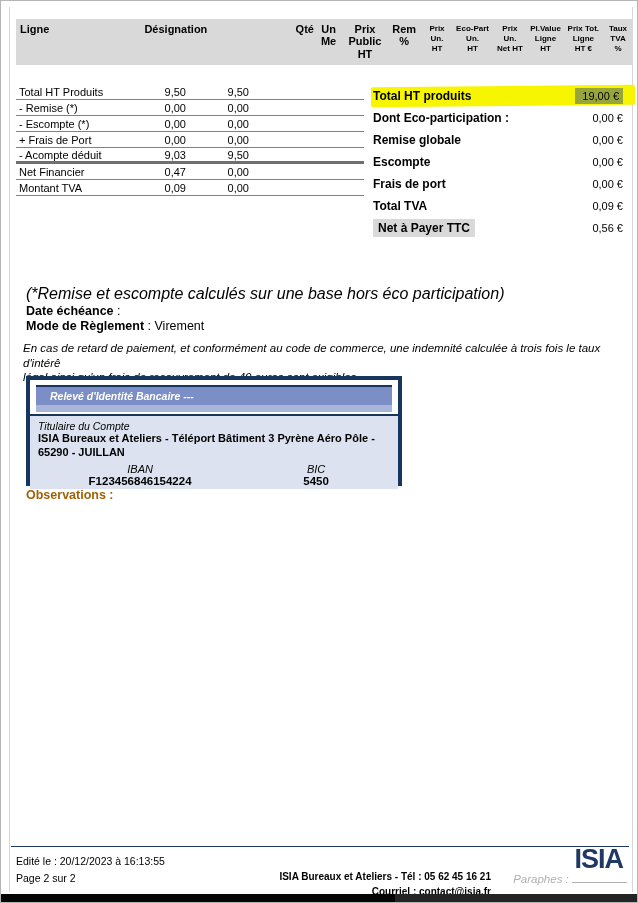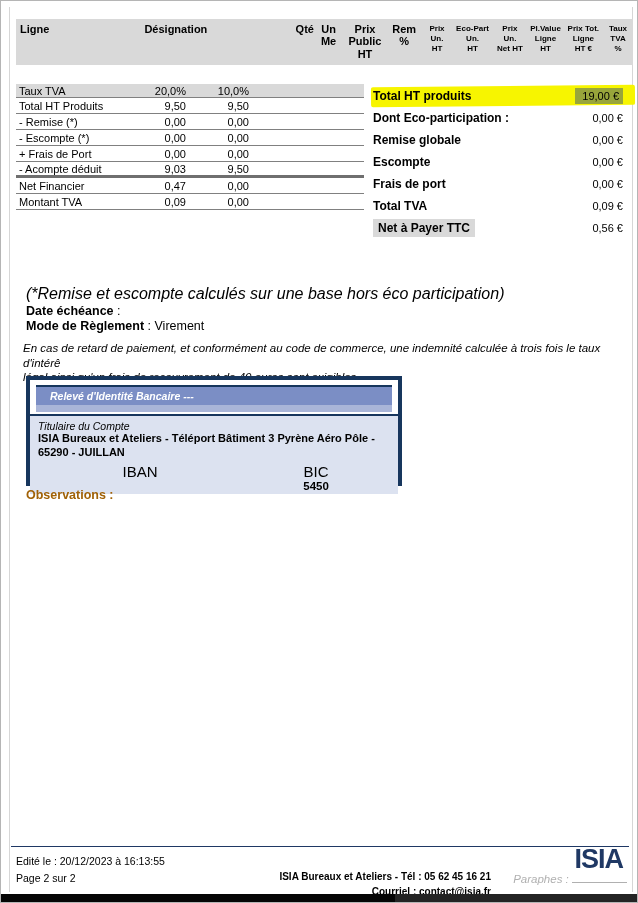--- a/index.html
+++ b/index.html
@@ -62,21 +62,21 @@
   .bank-header-band { background:#7b8ec5; color:#fff; font-style:italic; font-weight:bold;
     font-size:10.5px; padding:3px 4px 3px 14px; }
   .bank-header-strip { background:#a9b5d8; height:7px; }
   .bank-rule { border-top:2.5px solid #17365d; margin-top:2px; }
   .bank-body { flex:1; background:#dce2f0; padding:4px 8px 2px 8px; }
   .holder-label { font-style:italic; font-size:10.5px; }
   .holder-line { font-weight:bold; font-size:11px; line-height:13.5px; }
   .bank-cols { display:flex; margin-top:4px; }
   .bank-col-iban { width:58%; text-align:center; }
   .bank-col-bic  { width:42%; text-align:center; }
-  .bank-sub { font-size:15px; }
+  .bank-sub { font-style:italic; font-size:11px; }
   .bank-val { font-weight:bold; font-size:11.5px; }
 
   .observations { position:absolute; left:25px; top:487px; font-weight:bold;
     font-size:12.5px; color:#a16207; }
 
   
   .footer-line { position:absolute; left:10px; right:8px; top:845px; border-top:1.5px solid #1f3864; }
   .footer-left { position:absolute; left:15px; top:852px; font-size:10.5px; line-height:17px; }
   .footer-center { position:absolute; left:160px; width:330px; top:852px; text-align:right;
     font-weight:bold; font-size:10px; line-height:15px;margin-top:16px; }
@@ -119,26 +119,20 @@
 HT</div>
     <div class="hcol hcol-sm hc-prixtot">Prix Tot.
 Ligne
 HT €</div>
     <div class="hcol hcol-sm hc-tauxtva">Taux
 TVA
 %</div>
   </div>
 
   <div class="tva-table">
-    <div class="tva-row tva-head">
-      <div class="t-label">Taux TVA</div>
-      <div class="t-v1">20,0%</div>
-      <div class="t-v2">10,0%</div>
-        <div class="t-fill"></div>
-    </div>
     <div class="tva-row">
       <div class="t-label">Total HT Produits</div>
       <div class="t-v1">9,50</div>
       <div class="t-v2">9,50</div>
         <div class="t-fill"></div>
     </div>
     <div class="tva-row">
       <div class="t-label">- Remise (*)</div>
       <div class="t-v1">0,00</div>
       <div class="t-v2">0,00</div>
@@ -227,20 +221,21 @@
       <div class="bank-header-strip"></div>
     </div>
     <div class="bank-rule"></div>
     <div class="bank-body">
       <div class="holder-label">Titulaire du Compte</div>
       <div class="holder-line">ISIA Bureaux et Ateliers - Téléport Bâtiment 3 Pyrène Aéro Pôle  -</div>
       <div class="holder-line">65290 - JUILLAN</div>
       <div class="bank-cols">
         <div class="bank-col-iban">
           <div class="bank-sub">IBAN</div>
+          <div class="bank-val">F123456846154224</div>
         </div>
         <div class="bank-col-bic">
           <div class="bank-sub">BIC</div>
           <div class="bank-val">5450</div>
         </div>
       </div>
     </div>
   </div>
 
   <div class="observations">Observations :</div>

